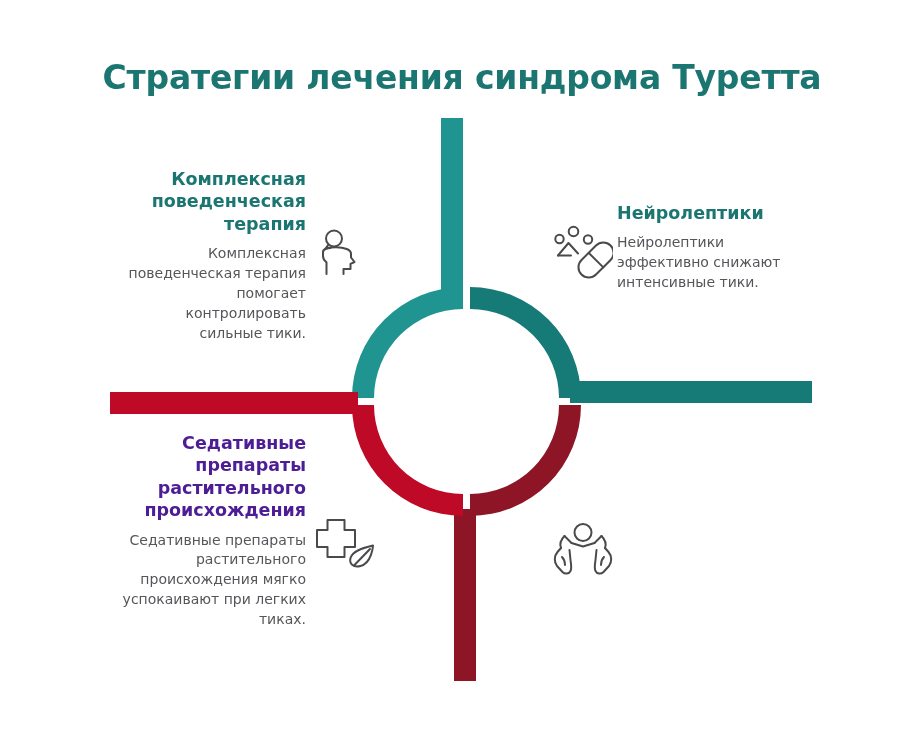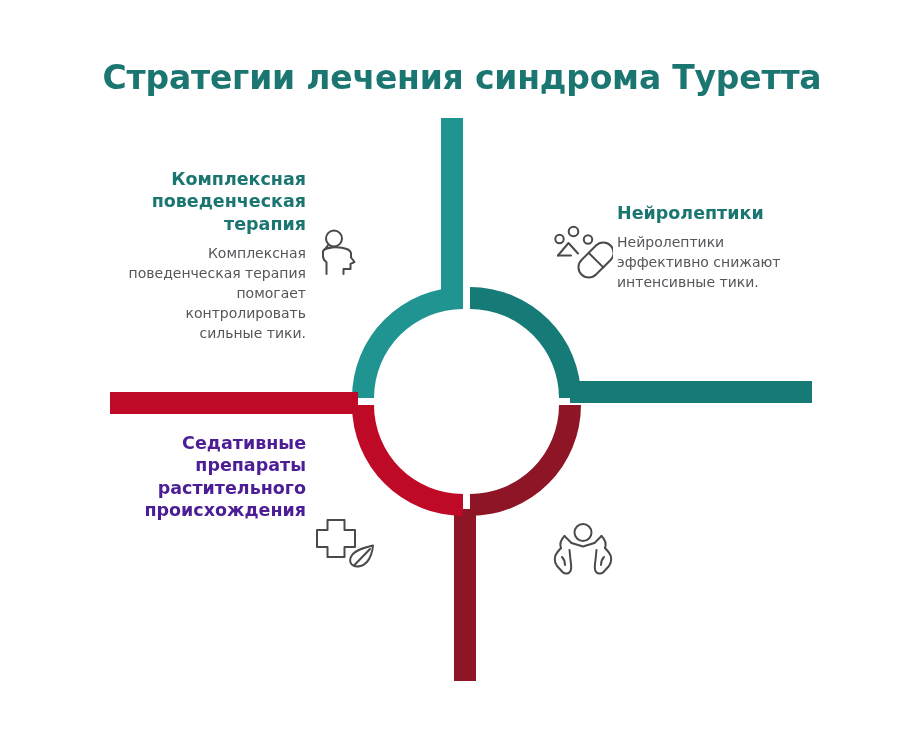--- a/index.html
+++ b/index.html
@@ -123,20 +123,21 @@
     <p class="block-body">Нейролептики эффективно снижают интенсивные тики.</p>
   </div>
 
   <div class="block align-right" id="block-tl">
     <p class="block-heading teal-head">Комплексная поведенческая терапия</p>
     <p class="block-body">Комплексная поведенческая терапия помогает контролировать сильные тики.</p>
   </div>
 
   <div class="block align-right" id="block-bl">
     <p class="block-heading red-head">Седативные препараты растительного происхождения</p>
+    <p class="block-body">Седативные препараты растительного происхождения мягко успокаивают при легких тиках.</p>
   </div>
 
 
   <div class="icon" id="icon-behavior">
     <svg viewBox="0 0 54 54" fill="none" stroke="#4a4a4d" stroke-width="2" stroke-linecap="round" stroke-linejoin="round">
       <circle cx="22" cy="12.5" r="8"></circle>
       <path d="M16.5 18.5 L13.5 22.5 L18.5 22"></path>
       <path d="M11 26 C11 23.2 16 21.3 24 21.3 C32.5 21.3 39 23.6 39 27.6
                L39 31.5 L42.5 36 L38.5 37.8 L38.5 43 L31.5 43 L31.5 48"></path>
       <path d="M11 26 L11 30 C11 33 12.5 34.8 14.5 36.2 L14.5 48"></path>

